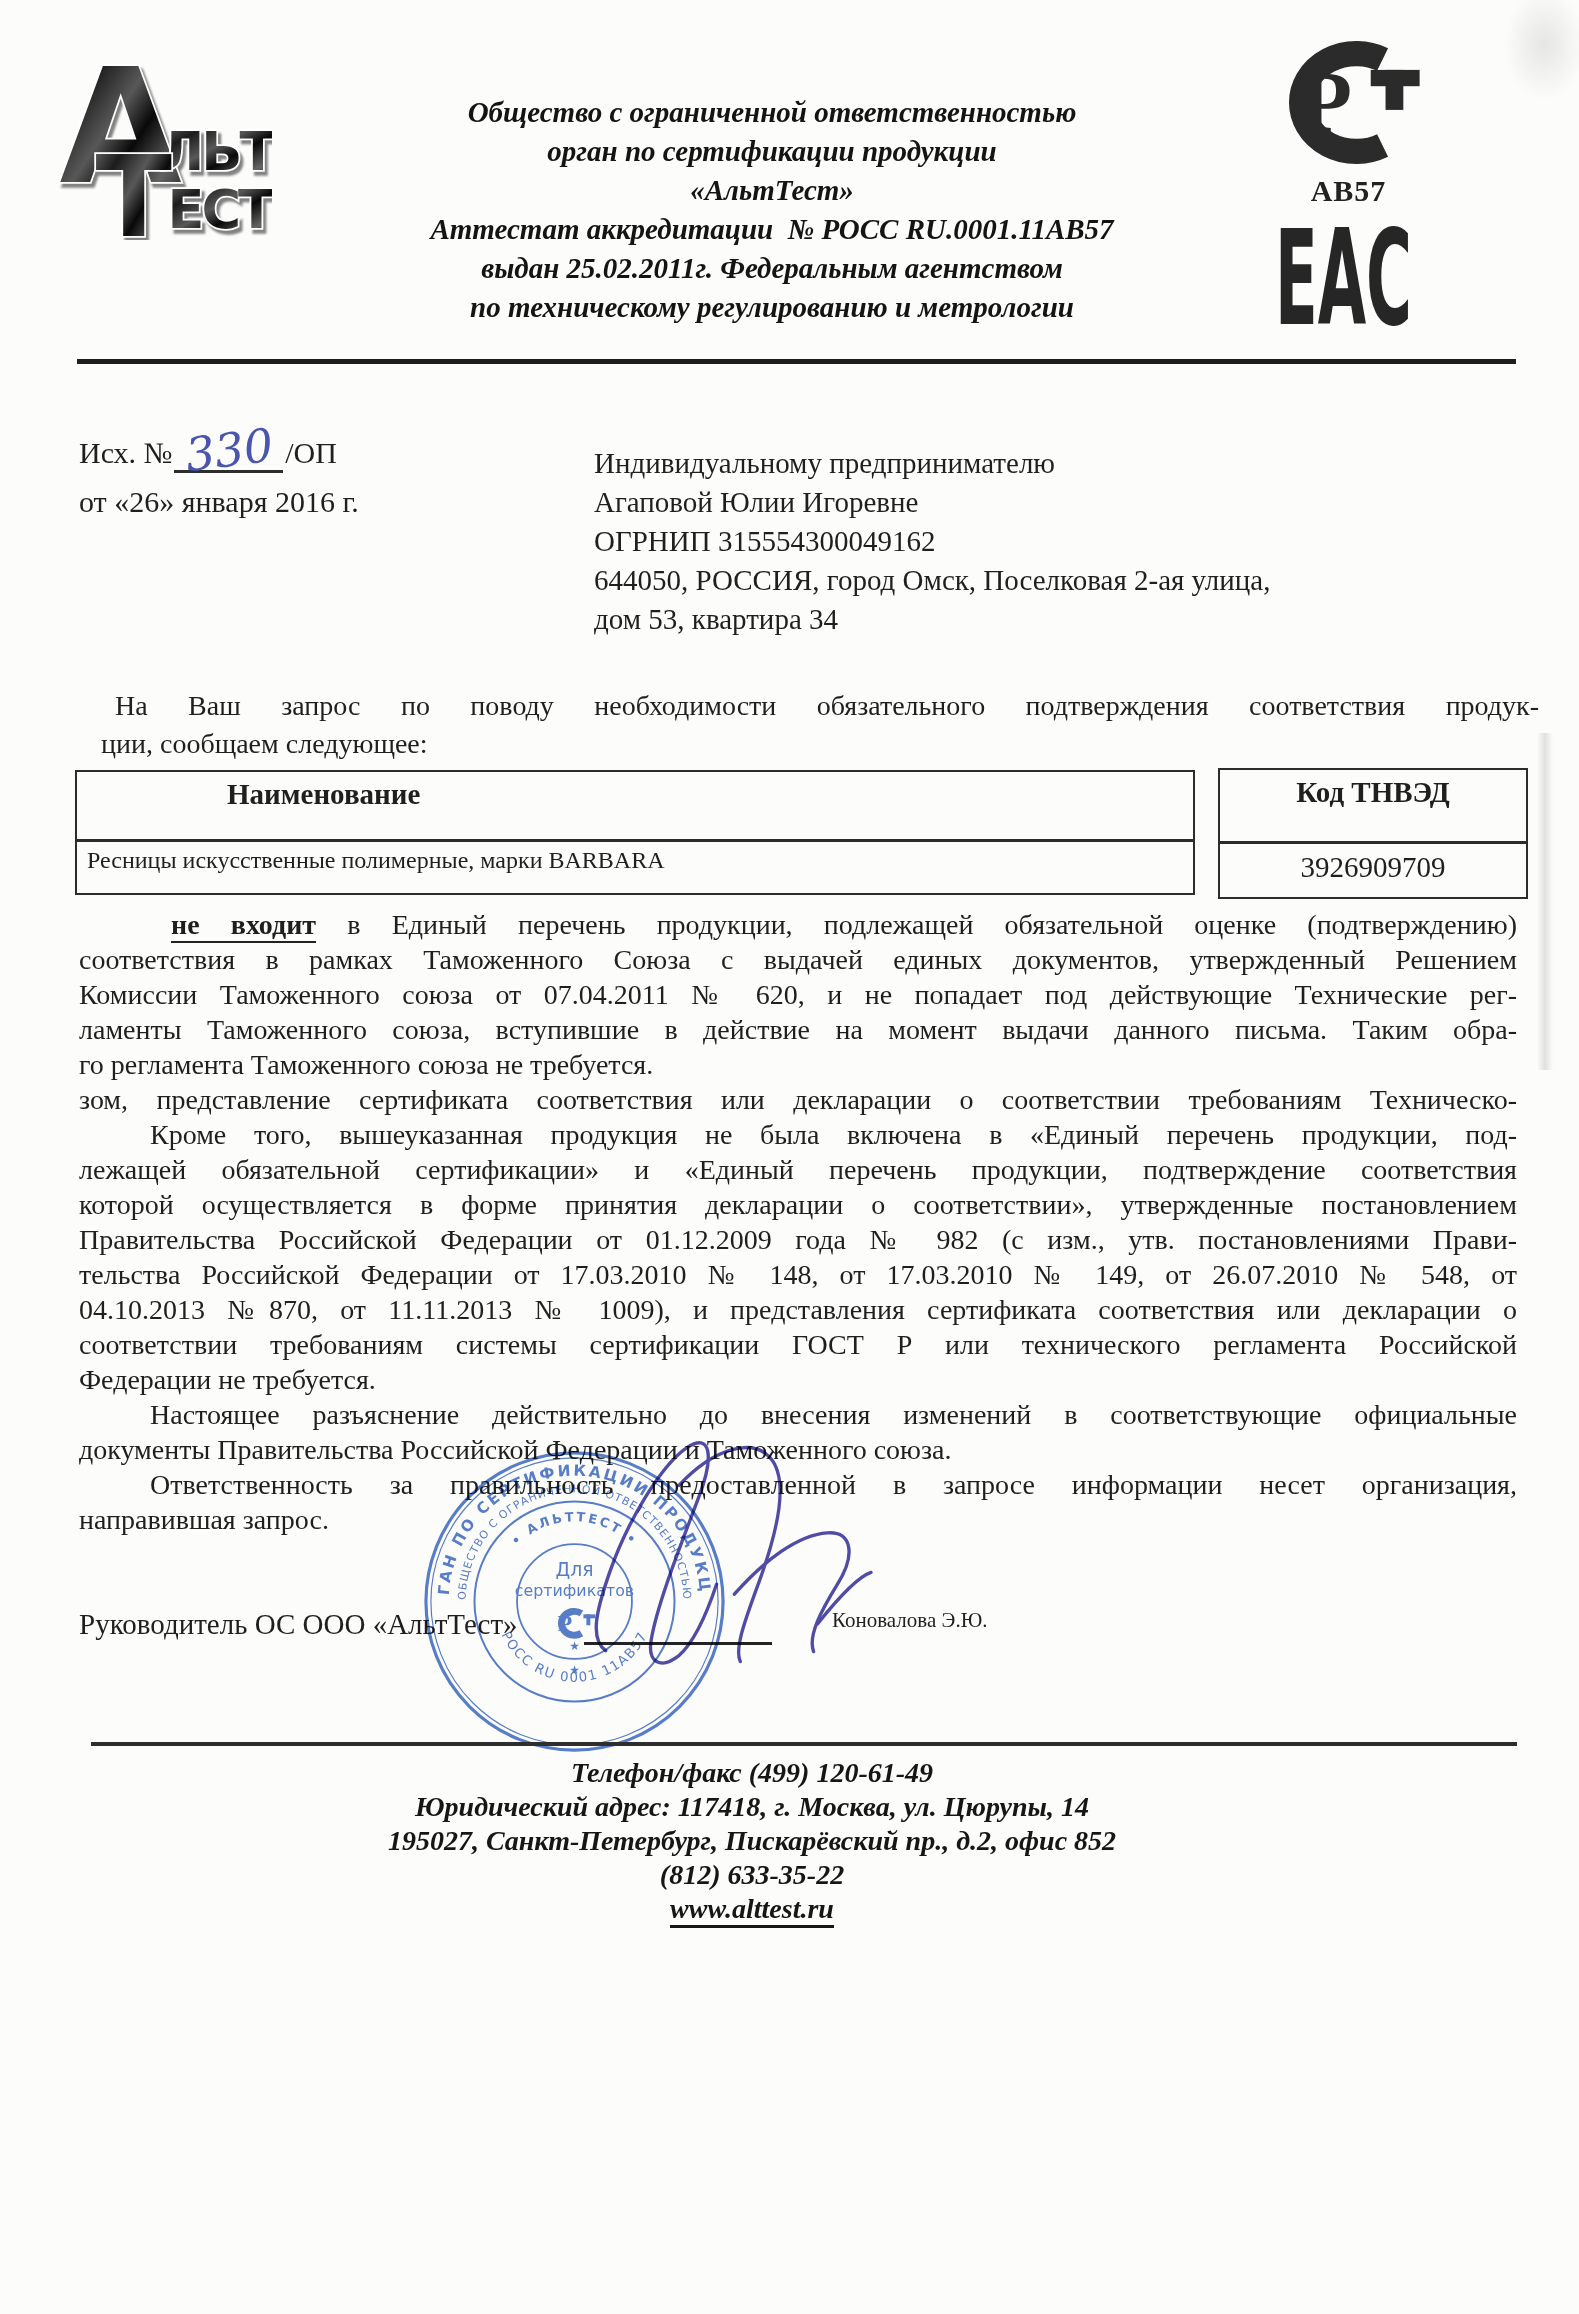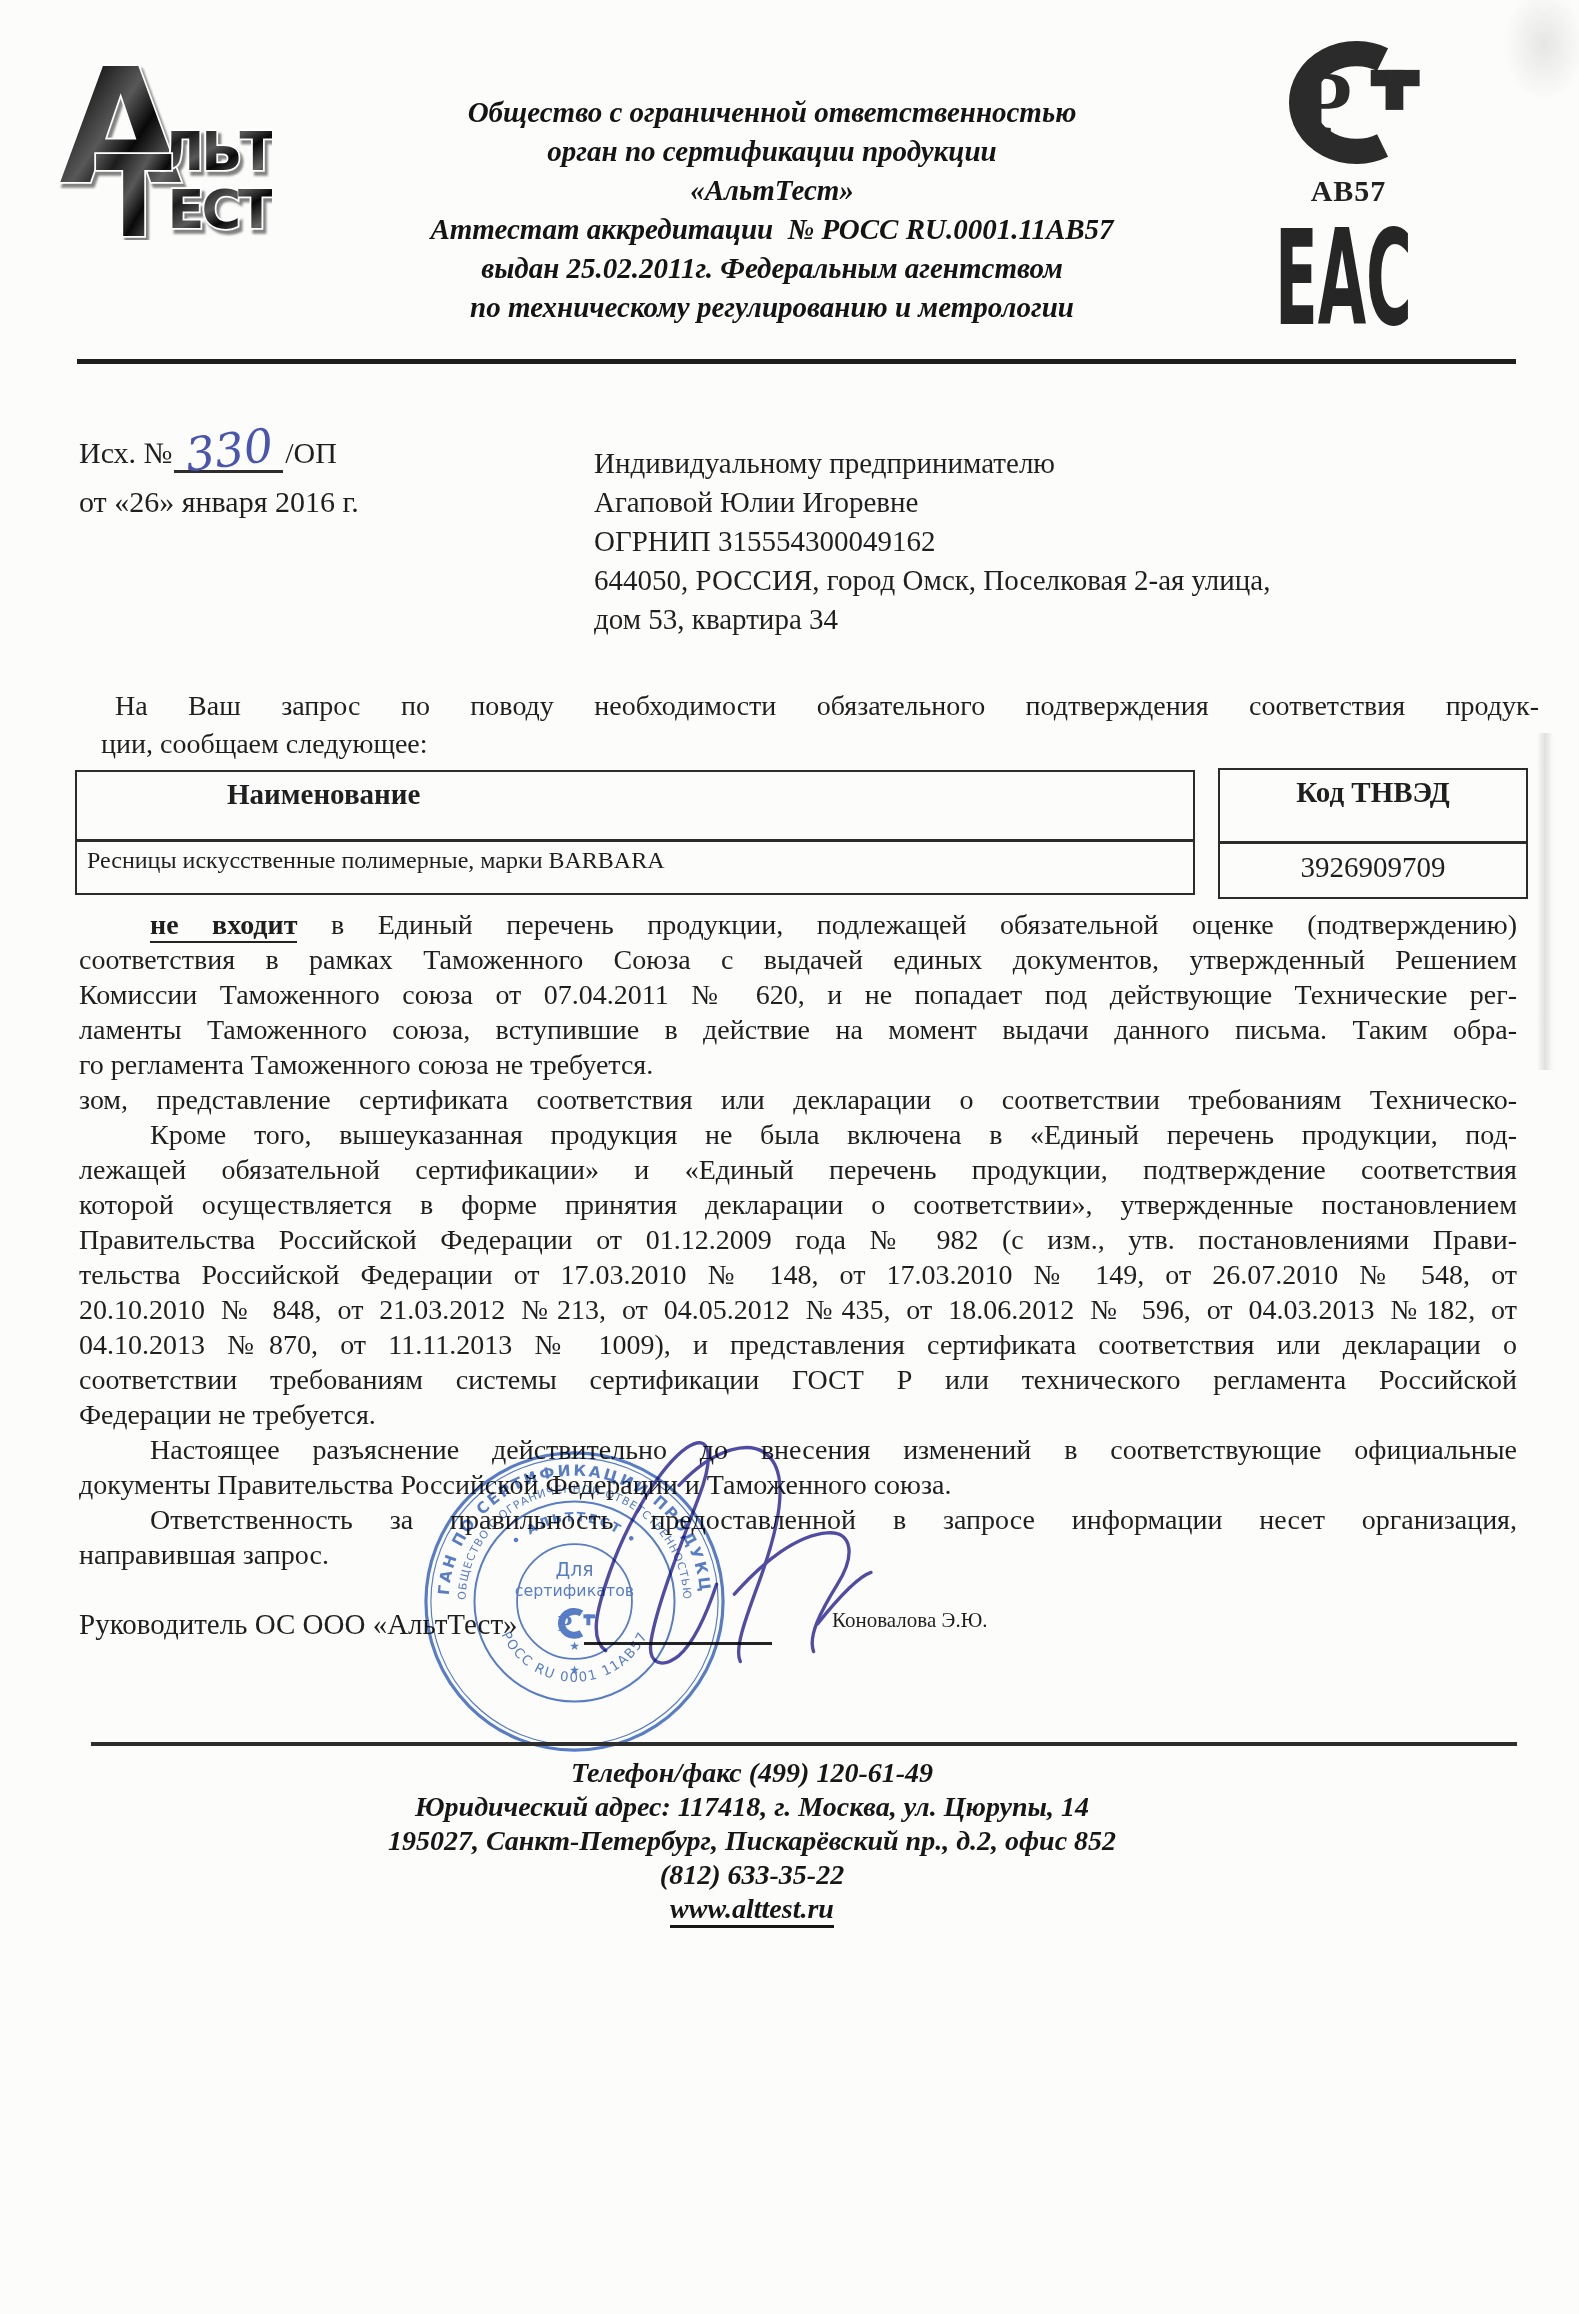--- a/index.html
+++ b/index.html
@@ -33,21 +33,21 @@
   
   .intro{position:absolute; left:79px; top:687px; width:1438px;
     font-size:28px;margin-left:22px;}
   .intro .bline{height:38px; line-height:38px;}
   #intro .bline.first{text-indent:14px;}
   .bline{white-space:nowrap0; text-align:justify;}
   .bline.jl{text-align-last:justify;}
   .body-paras{position:absolute; left:79px; top:907px; width:1438px; font-size:28px;}
   .body-paras .bline{height:35px; line-height:35px;}
   .body-paras .bline.first{text-indent:71px;}
-  .uline-bold{font-weight:bold; border-bottom:2.5px solid #222; padding-bottom:1px;}
+  .uline-bold{font-weight:bold; border-bottom:2.5px solid #222; padding-bottom:1px;margin-left:21px;}
   
   .tbox{position:absolute; border:2.5px solid #2c2c2c; background:transparent;}
   .tbox-left{left:75px; top:770px; width:1116px; height:121px;}
   .tbox-right{left:1218px; top:768px; width:306px; height:127px;}
   .tsep{position:absolute; left:0; width:100%; height:2.5px; background:#2c2c2c;}
   .th-name{position:absolute; left:150px; top:6px; font-weight:bold; font-size:29px;}
   .td-name{position:absolute; left:10px; top:75px; font-size:24px;font-family:Liberation Serif, serif;}
   .th-code{position:absolute; left:0; top:6px; width:100%; text-align:center; font-weight:bold; font-size:29px;}
   .td-code{position:absolute; left:0; top:81px; width:100%; text-align:center; font-size:29px;}
   
@@ -148,21 +148,20 @@
       <div class="bline jl">соответствия в рамках Таможенного Союза с выдачей единых документов, утвержденный Решением</div>
       <div class="bline jl">Комиссии Таможенного союза от 07.04.2011 № 620, и не попадает под действующие Технические рег-</div>
       <div class="bline jl">ламенты Таможенного союза, вступившие в действие на момент выдачи данного письма. Таким обра-</div>
       <div class="bline">го регламента Таможенного союза не требуется.</div>
       <div class="bline jl">зом, представление сертификата соответствия или декларации о соответствии требованиям Техническо-</div>
       <div class="bline first jl">Кроме того, вышеуказанная продукция не была включена в «Единый перечень продукции, под-</div>
       <div class="bline jl">лежащей обязательной сертификации» и «Единый перечень продукции, подтверждение соответствия</div>
       <div class="bline jl">которой осуществляется в форме принятия декларации о соответствии», утвержденные постановлением</div>
       <div class="bline jl">Правительства Российской Федерации от 01.12.2009 года № 982 (с изм., утв. постановлениями Прави-</div>
       <div class="bline jl">тельства Российской Федерации от 17.03.2010 № 148, от 17.03.2010 № 149, от 26.07.2010 № 548, от</div>
-      <div class="bline jl">20.10.2010 № 848, от 21.03.2012 №213, от 04.05.2012 №435, от 18.06.2012 № 596, от 04.03.2013 №182, от</div>
       <div class="bline jl">04.10.2013 №870, от 11.11.2013 № 1009), и представления сертификата соответствия или декларации о</div>
       <div class="bline jl">соответствии требованиям системы сертификации ГОСТ Р или технического регламента Российской</div>
       <div class="bline">Федерации не требуется.</div>
       <div class="bline first jl">Настоящее разъяснение действительно до внесения изменений в соответствующие официальные</div>
       <div class="bline">документы Правительства Российской Федерации и Таможенного союза.</div>
       <div class="bline first jl">Ответственность за правильность предоставленной в запросе информации несет организация,</div>
       <div class="bline">направившая запрос.</div>
     </div>
 
   <div class="sig-label">Руководитель ОС ООО «АльтТест»</div>

